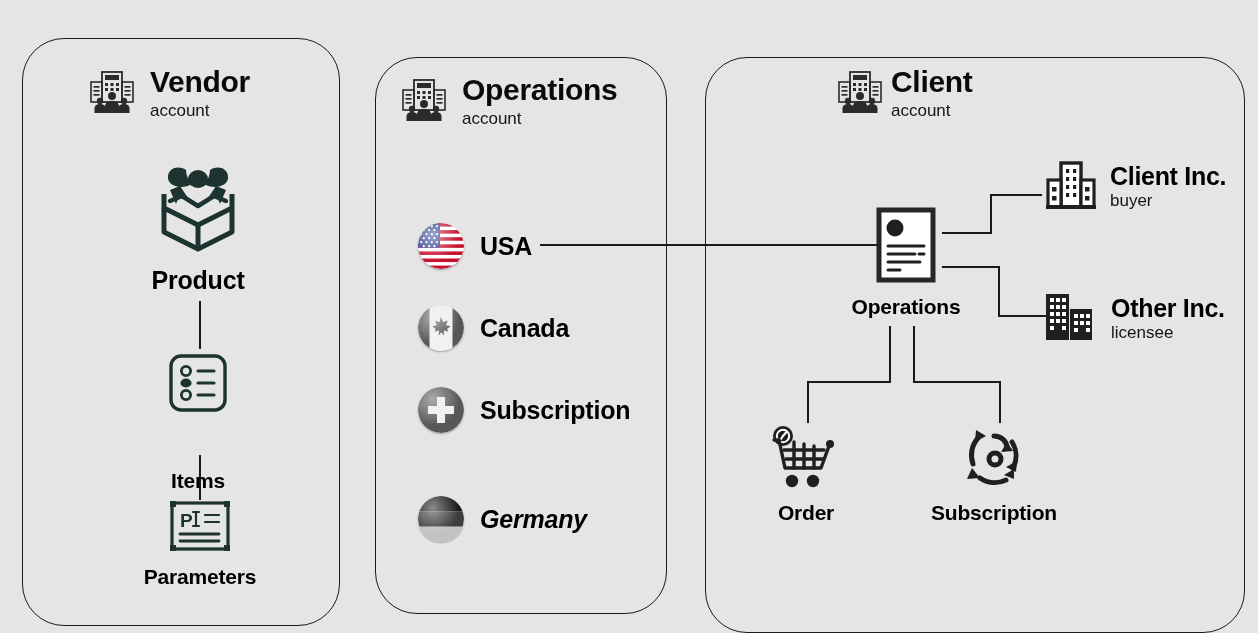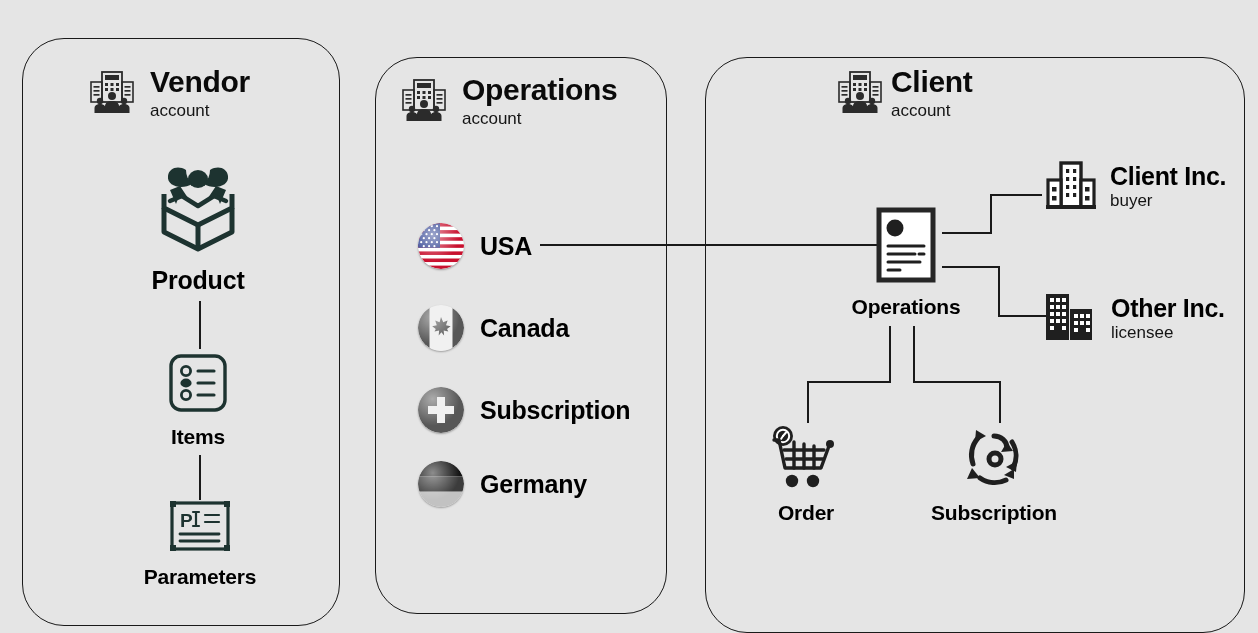--- a/index.html
+++ b/index.html
@@ -46,41 +46,41 @@
   
   .node { position: absolute; display: flex; flex-direction: column; align-items: center; }
   .node .caption {
     font-size: 25px; font-weight: bold; color: #000;
     margin-top: 6px; white-space: nowrap; letter-spacing: -0.2px;
   }
   .node.small .caption { font-size: 21px; margin-top: 7px; }
 
   
   #node-product    { left: 112px; top: 160px; width: 172px; }
-  #node-items      { left: 140px; top: 352px; width: 116px; }
+  #node-items      { left: 140px; top: 352px; width: 116px; gap: 44px; }
   #node-parameters { left: 110px; top: 498px; width: 180px; }
 
   .vline { position: absolute; width: 1.6px; background: #1a1a1a; }
   #vline-product-items { left: 199px; top: 301px; height: 48px; }
   #vline-items-params  { left: 199px; top: 455px; height: 45px; }
 
   
   .country-row {
     position: absolute; left: 418px;
     display: flex; align-items: center; gap: 16px;
     height: 48px;
   }
   .country-row .cname {
     font-size: 25px; font-weight: bold; color: #000; white-space: nowrap;
     letter-spacing: -0.2px;
   }
   #country-0 { top: 222px; }
   #country-1 { top: 304px; }
   #country-2 { top: 386px; }
-  #country-3 { top: 460px; }
+  #country-3 { top: 495px; font-style: italic; }
 
   .flag {
     width: 46px; height: 46px; border-radius: 50%;
     overflow: hidden; position: relative; flex: 0 0 auto;
     box-shadow: 0 1px 2px rgba(0,0,0,.35);
   }
   .flag.muted { filter: grayscale(1) contrast(.85) brightness(1.02); }
   .flag .gloss {
     position: absolute; inset: 0; border-radius: 50%;
     background: radial-gradient(circle at 32% 26%, rgba(255,255,255,.55), rgba(255,255,255,0) 58%);

